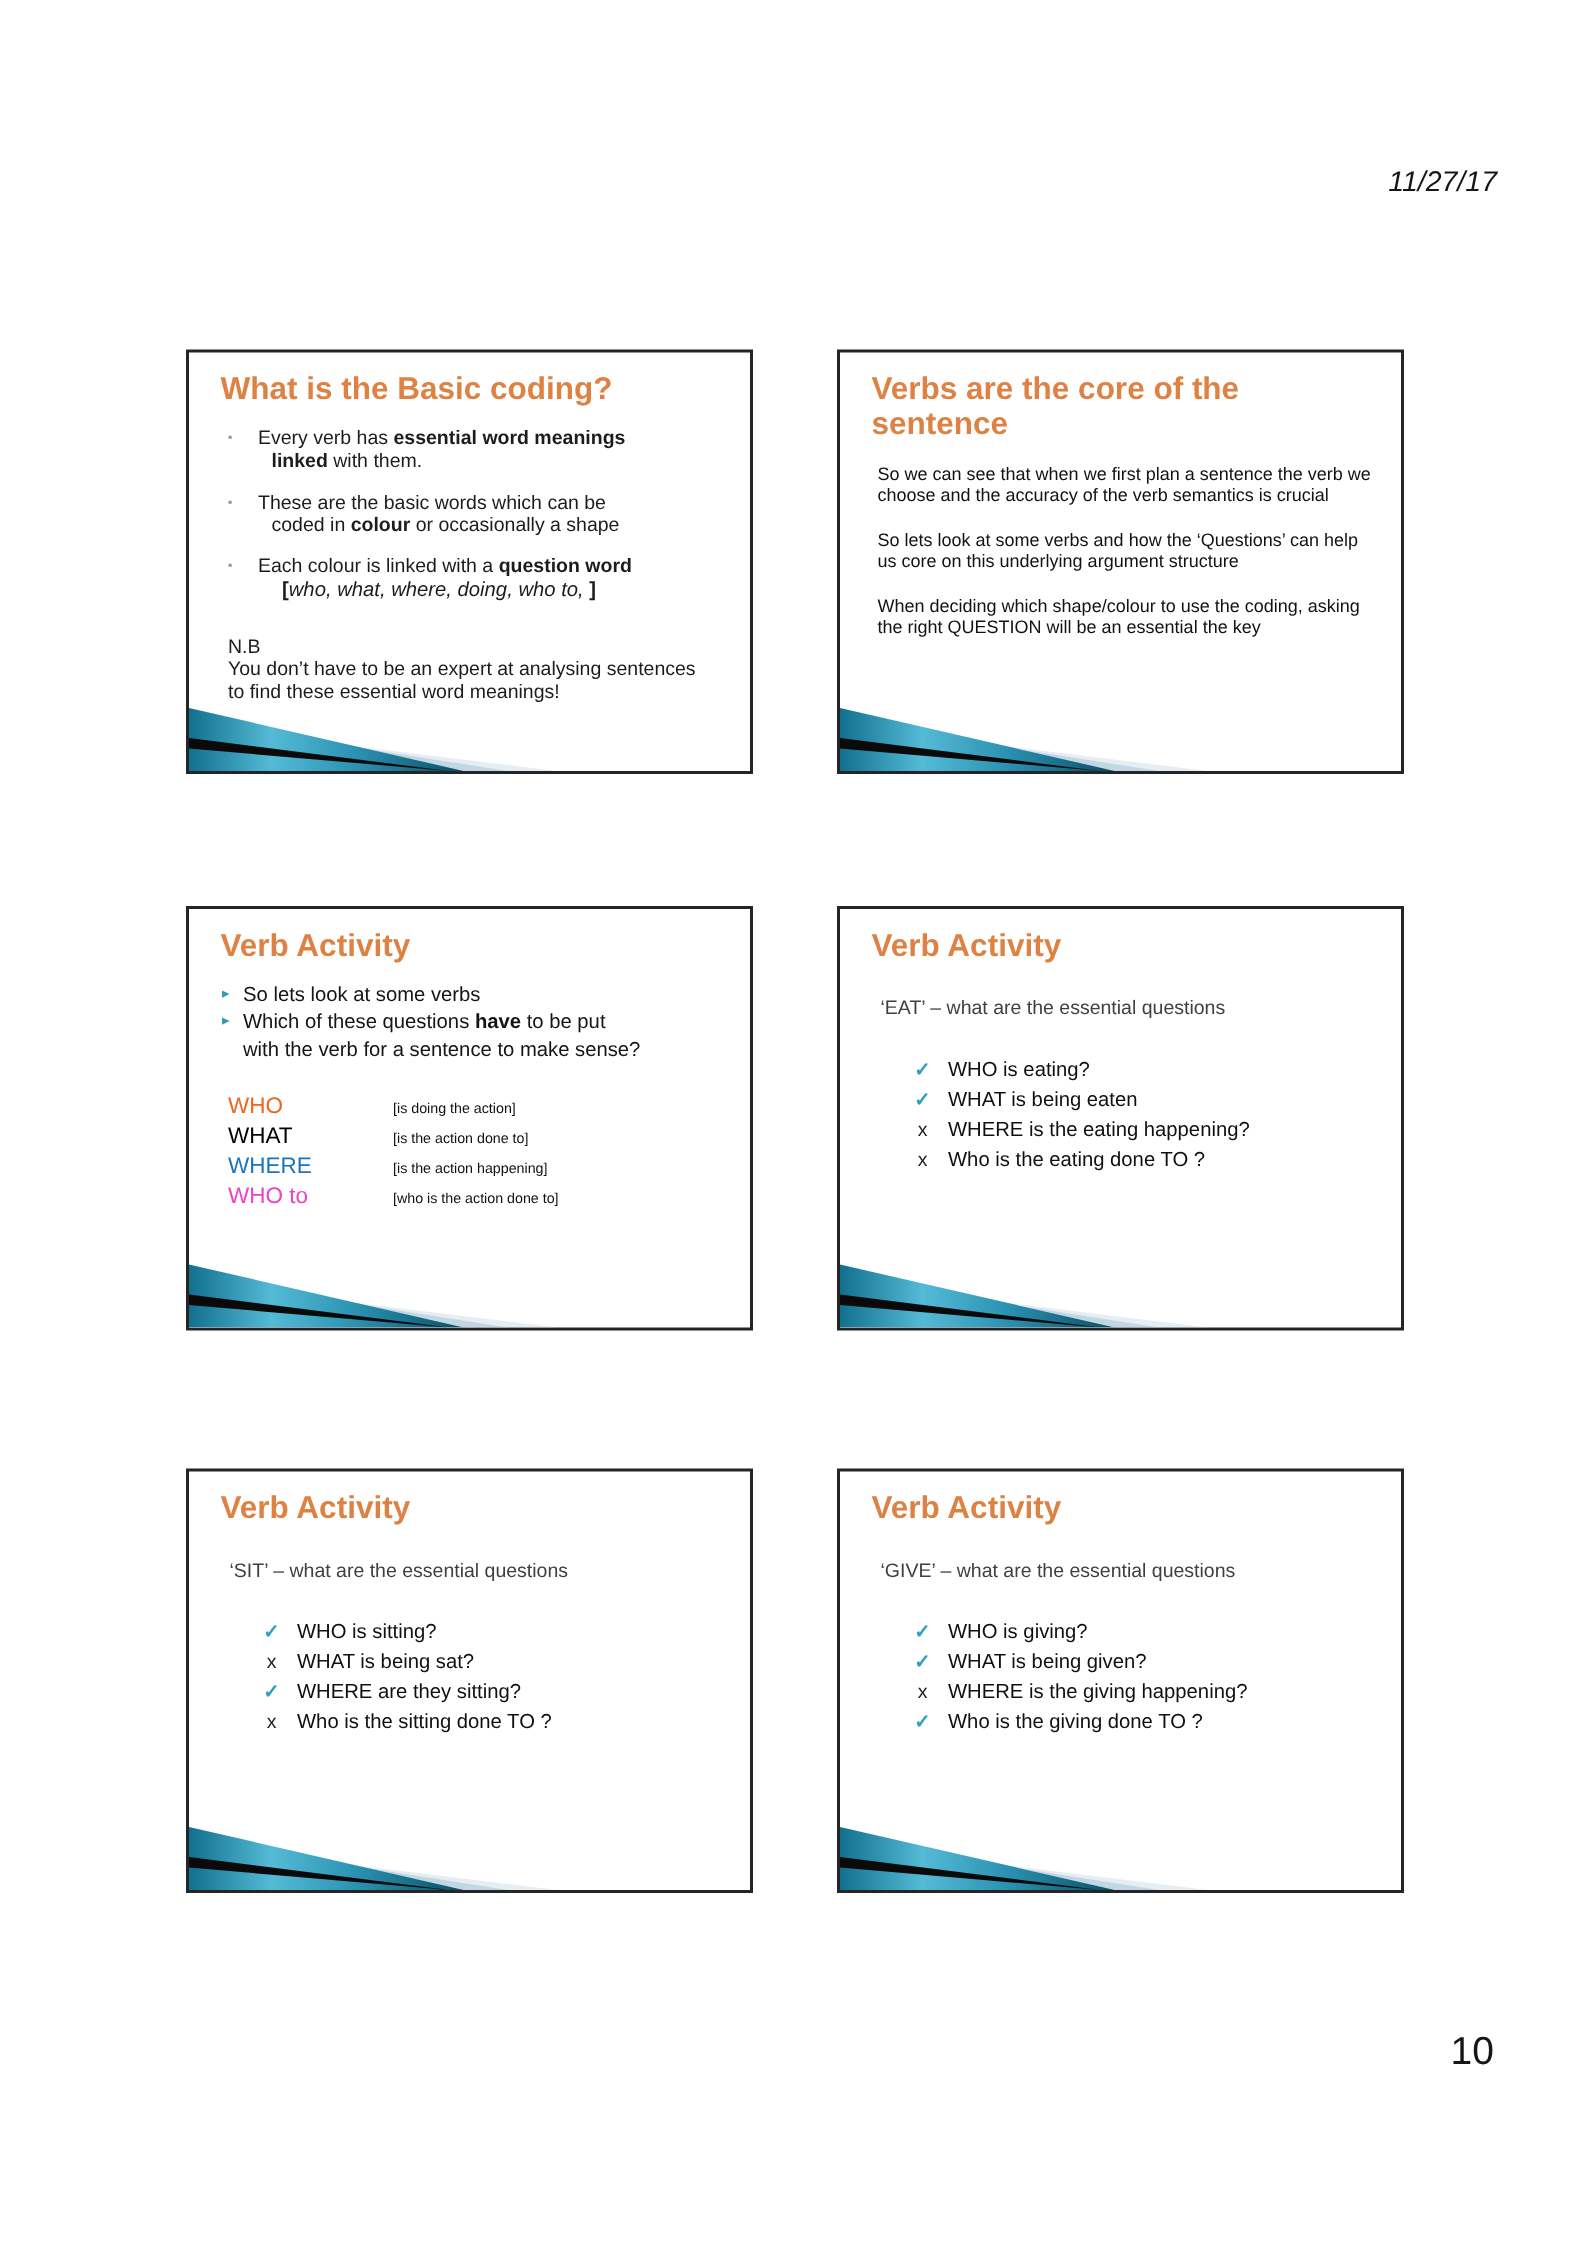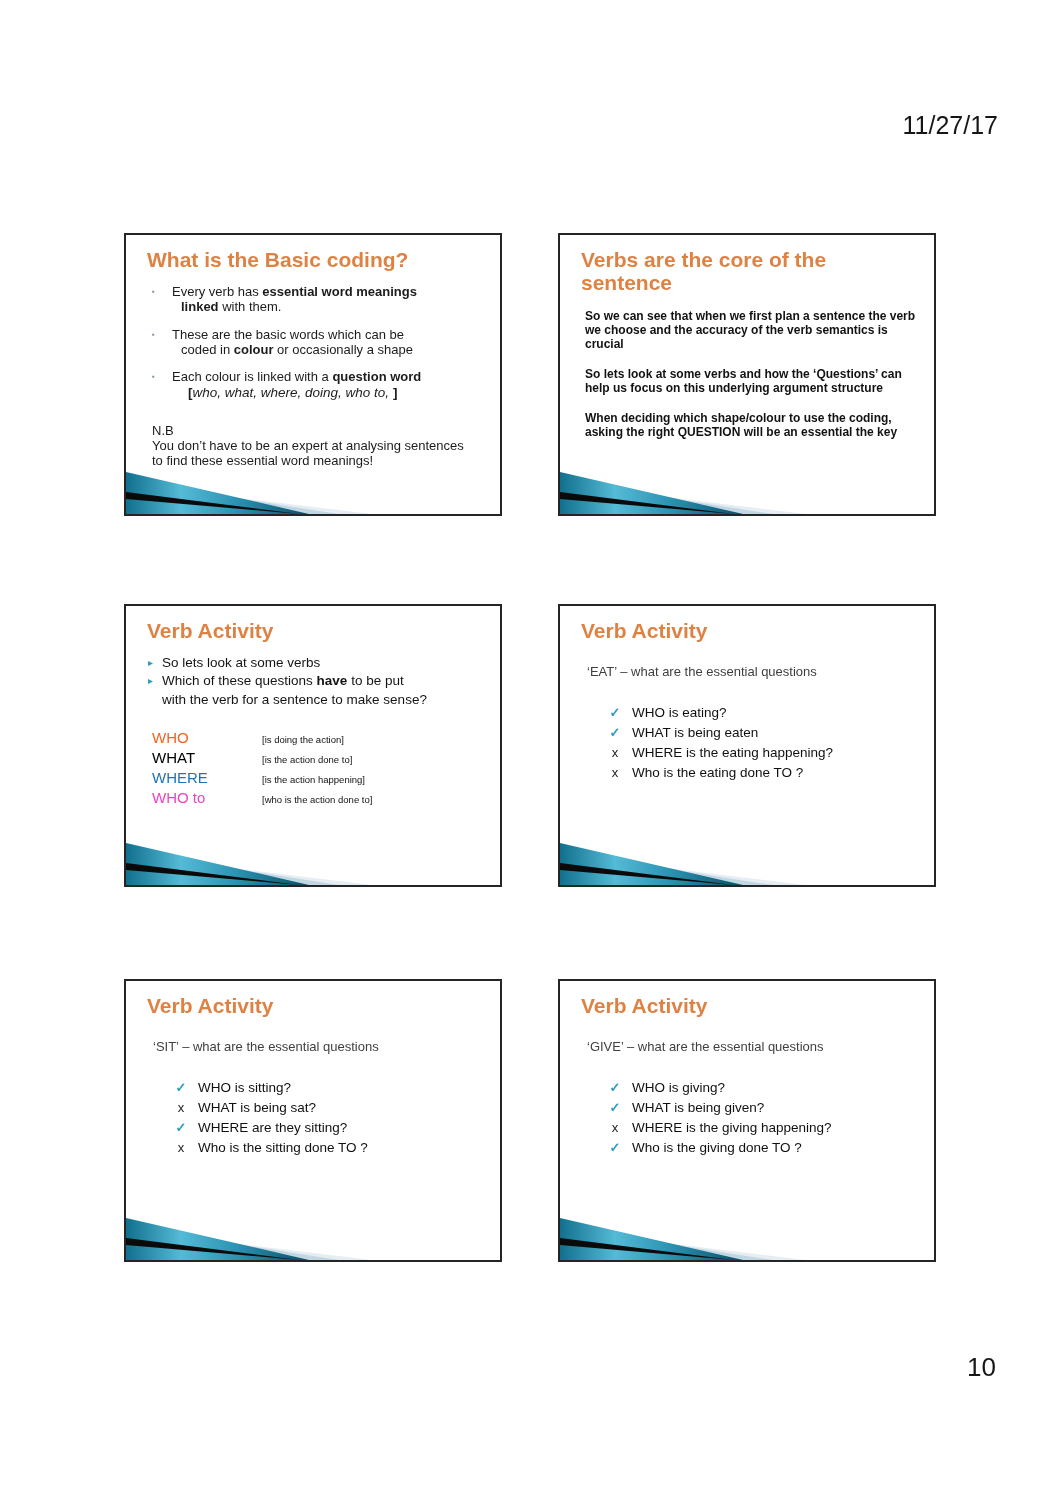--- a/index.html
+++ b/index.html
@@ -1,18 +1,18 @@
 <!DOCTYPE html>
 <html><head>
 <meta charset="utf-8">
 <style>
   html,body{margin:0;padding:0;background:#ffffff;}
   .sheet{position:relative;width:1058px;height:1497px;background:#fff;
          font-family:"Liberation Sans",sans-serif;color:#1a1a1a;overflow:hidden;}
-  .date{position:absolute;top:111px;right:60px;font-size:25px;color:#161616;}
+  .date{position:absolute;top:111px;right:60px;font-size:19px;color:#161616;font-style:italic;}
   .pagenum{position:absolute;top:1352px;right:62px;font-size:26px;color:#161616;}
 
   .slide{position:absolute;width:378px;height:283px;border:2px solid #252525;
          box-sizing:border-box;background:#fff;overflow:hidden;}
   #s1{left:124px;top:233px}  #s2{left:558px;top:233px}
   #s3{left:124px;top:604px}  #s4{left:558px;top:604px}
   #s5{left:124px;top:979px}  #s6{left:558px;top:979px}
 
   .stitle{margin:13px 14px 0 21px;font-size:21px;font-weight:600;color:#DE8244;line-height:1.1;}
 
@@ -21,21 +21,21 @@
 
   
   .s1-body{margin:13px 18px 0 26px;font-size:13px;line-height:1.18;color:#1c1c1c;}
   .bullet{display:flex;margin-bottom:12px;}
   .bmark{flex:0 0 20px;color:#7C97AD;font-size:8px;line-height:15px;}
   .l2{padding-left:9px;}
   .bracket-line{padding-left:16px;font-size:13.5px;}
   .nb{margin-top:22px;max-width:312px;}
 
   
-  .s2-body{margin:16px 15px 0 25px;font-size:12px;line-height:1.16;color:#121212;font-weight:bold;}
+  .s2-body{margin:16px 15px 0 25px;font-size:12px;line-height:1.16;color:#121212;}
   .s2-body p{margin:0 0 16px 0;}
 
   
   .s3-bullets{margin:12px 8px 0 22px;font-size:13.5px;line-height:1.35;color:#141414;}
   .abullet{display:flex;}
   .amark{flex:0 0 14px;color:#2E9BB5;font-size:10px;padding-top:2px;}
   .s3-legend{margin:20px 0 0 26px;}
   .lrow{display:flex;align-items:baseline;height:20px;}
   .lword{flex:0 0 110px;font-size:15px;}
   .ldesc{font-size:9.5px;color:#111;}
@@ -100,21 +100,21 @@
       <polygon points="0,11 215,44 0,44" fill="#C2D7E4"></polygon>
       <polygon points="0,2 185,44 0,44" fill="url(#g1)"></polygon>
       <polygon points="0,22 175,44 0,29" fill="#0A0A0A"></polygon>
     </svg>
   </div>
 
   <div class="slide" id="s2">
     <div class="stitle">Verbs are the core of the sentence</div>
     <div class="s2-body">
       <p>So we can see that when we first plan a sentence the verb we choose and the accuracy of the verb semantics is crucial</p>
-      <p>So lets look at some verbs and how the ‘Questions’ can help us focus on this underlying argument structure</p>
+      <p>So lets look at some verbs and how the ‘Questions’ can help us core on this underlying argument structure</p>
       <p>When deciding which shape/colour to use  the coding, asking the right QUESTION will be an essential the key</p>
     </div>
     <svg class="corner" viewBox="0 0 378 44" preserveAspectRatio="none" aria-hidden="true">
       <defs>
           <linearGradient id="g2" x1="0" y1="0" x2="1" y2="0">
         <stop offset="0" stop-color="#11708E"></stop>
             <stop offset="0.3" stop-color="#54BAD6"></stop>
         <stop offset="0.6" stop-color="#2C93B3"></stop>
             <stop offset="1" stop-color="#094F66"></stop>
       </linearGradient>

